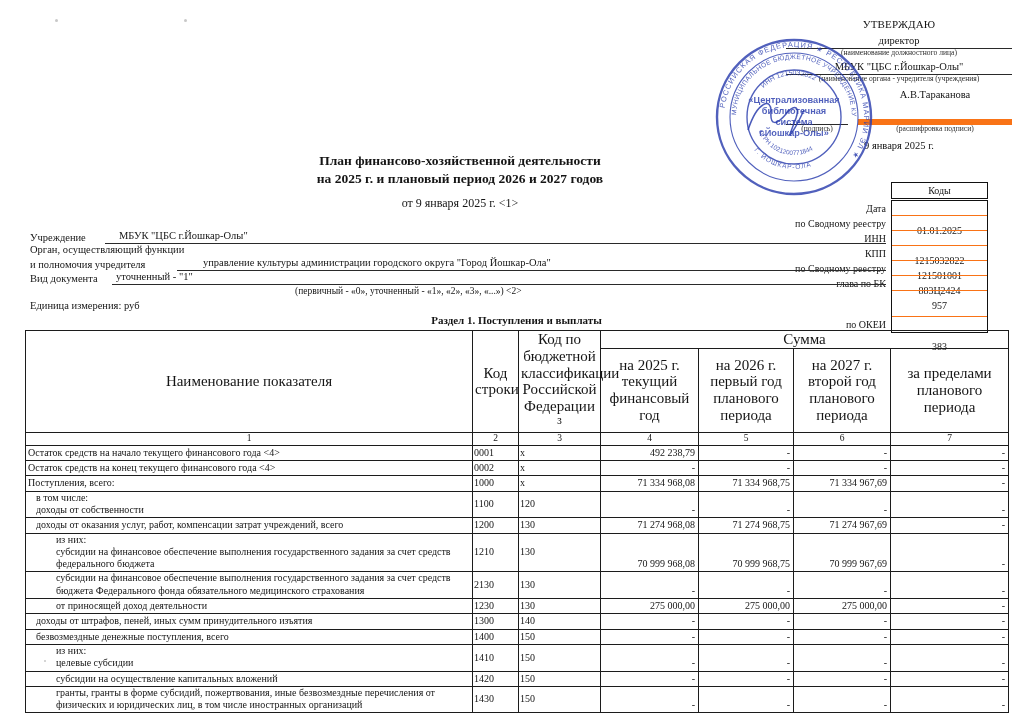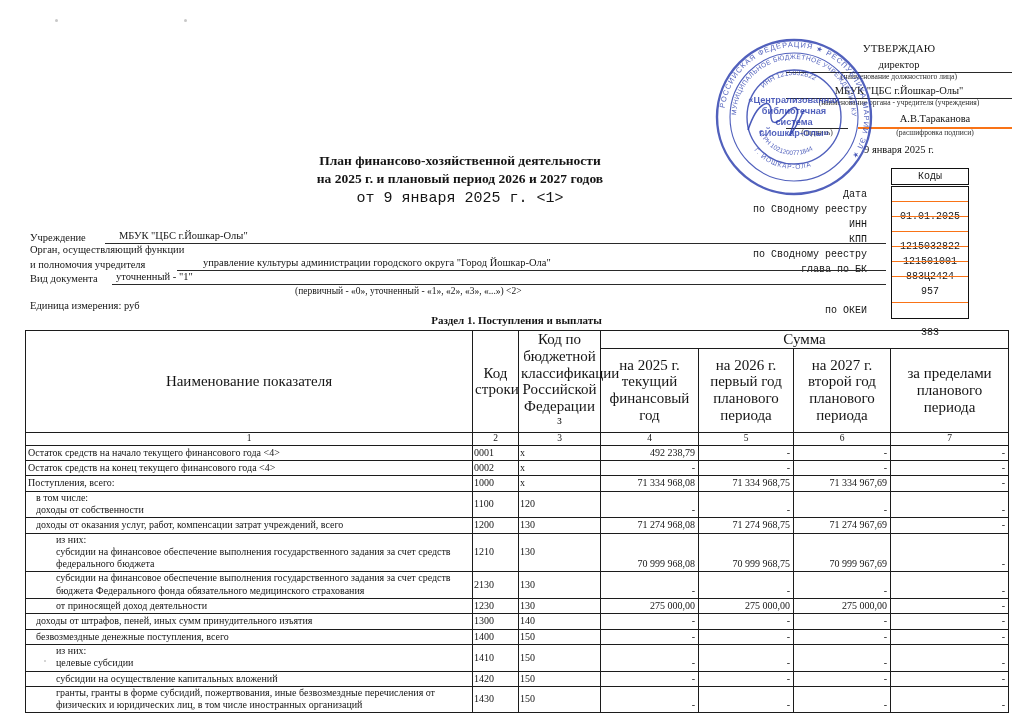--- a/index.html
+++ b/index.html
@@ -4,43 +4,43 @@
 <style>
   html,body{margin:0;padding:0;}
   body{
     width:1024px;height:724px;position:relative;overflow:hidden;
     background:#ffffff;color:#151515;
     font-family:"Liberation Serif","DejaVu Serif",serif;
   }
   .abs{position:absolute;}
 
   
-  .approval{position:absolute;top:42px;left:786px;width:226px;font-size:10.5px;text-align:center;line-height:1.15;}
+  .approval{position:absolute;top:18px;left:786px;width:226px;font-size:10.5px;text-align:center;line-height:1.15;}
   .approval .heading{font-size:11px;letter-spacing:.2px;}
   .approval .uline{border-bottom:1px solid #2a2a2a;padding-bottom:1px;margin-top:4px;}
   .approval .note{font-size:7.6px;color:#2d2d2d;line-height:1.1;}
   .sign-row{display:flex;align-items:flex-end;margin-top:6px;}
   .sign-left{width:62px;border-bottom:1px solid #2a2a2a;height:12px;}
-  .sign-right{flex:1;border-bottom:2px solid #f97316;padding-bottom:1px;margin-left:10px;}
+  .sign-right{flex:1;border-bottom:6px solid #f97316;padding-bottom:17px;margin-left:10px;}
   .sign-notes{display:flex;font-size:7.6px;color:#2d2d2d;}
   .sign-notes .n1{width:62px;}
   .sign-notes .n2{flex:1;margin-left:10px;}
   .approval .date-line{margin-top:7px;font-size:10.5px;}
 
   
   .stamp{position:absolute;left:710px;top:33px;width:168px;height:168px;opacity:.82;}
   .sig-svg{position:absolute;left:742px;top:92px;width:80px;height:48px;}
 
   
   .title-block{position:absolute;top:152px;left:120px;width:680px;text-align:center;}
   .title-block .t1,.title-block .t2{font-weight:bold;font-size:13.5px;line-height:1.35;}
-  .title-block .t3{font-size:15px;margin-top:2px;font-family:Liberation Mono, monospace;}
-
-  
-  .codes{position:absolute;left:891px;top:168px;width:78px;font-size:10px;font-family:Liberation Mono, monospace;}
+  .title-block .t3{font-size:12px;margin-top:8px;}
+
+  
+  .codes{position:absolute;left:891px;top:182px;width:97px;font-size:10px;}
   .codes .codes-header{border:1.6px solid #111;text-align:center;height:15px;line-height:15px;}
   .codes .codes-body{border:1.6px solid #111;margin-top:1px;}
   .code-row{position:relative;border-bottom:1px solid #f97316;display:flex;align-items:center;justify-content:center;}
   .code-row:last-child{border-bottom:none;}
   .code-label{position:absolute;right:101px;width:120px;text-align:right;white-space:nowrap;font-size:10px;color:#151515;}
   .code-value{text-align:center;width:100%;font-size:10px;margin-top:44px;}
 
   
   .org-line{position:absolute;left:30px;right:138px;display:flex;align-items:flex-end;font-size:10.5px;line-height:1.1;}
   .org-line .lbl{white-space:nowrap;}

